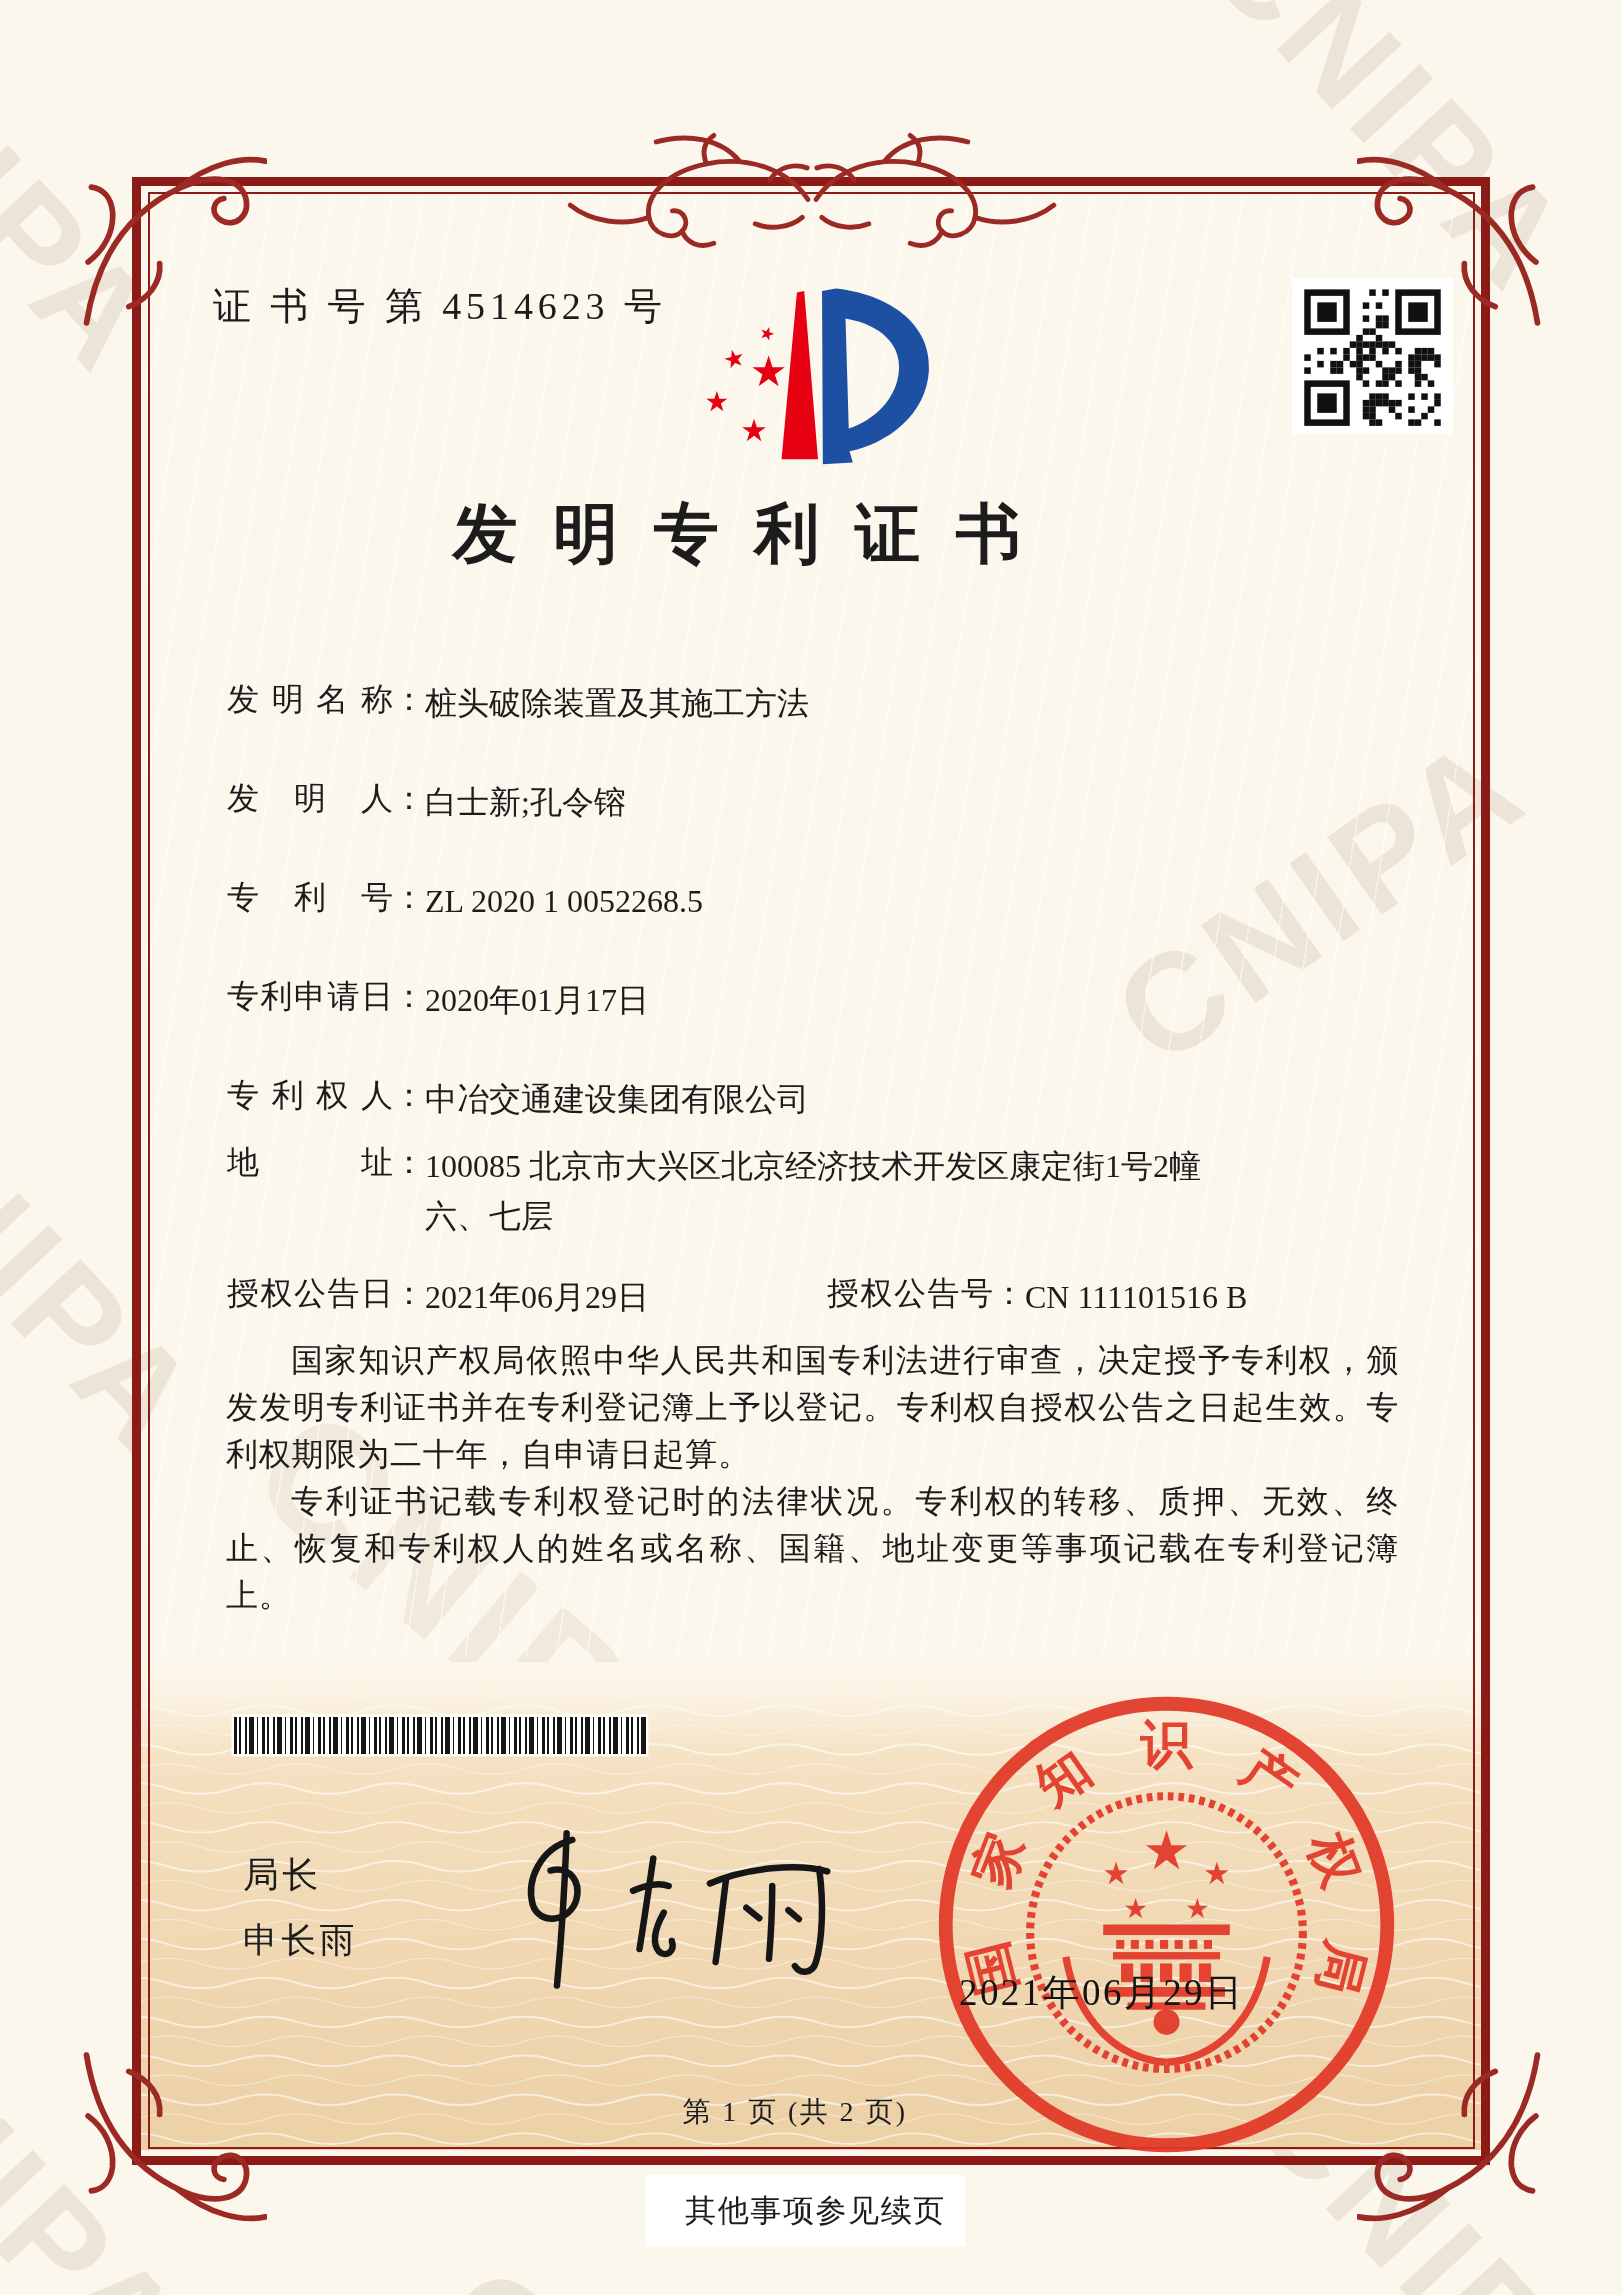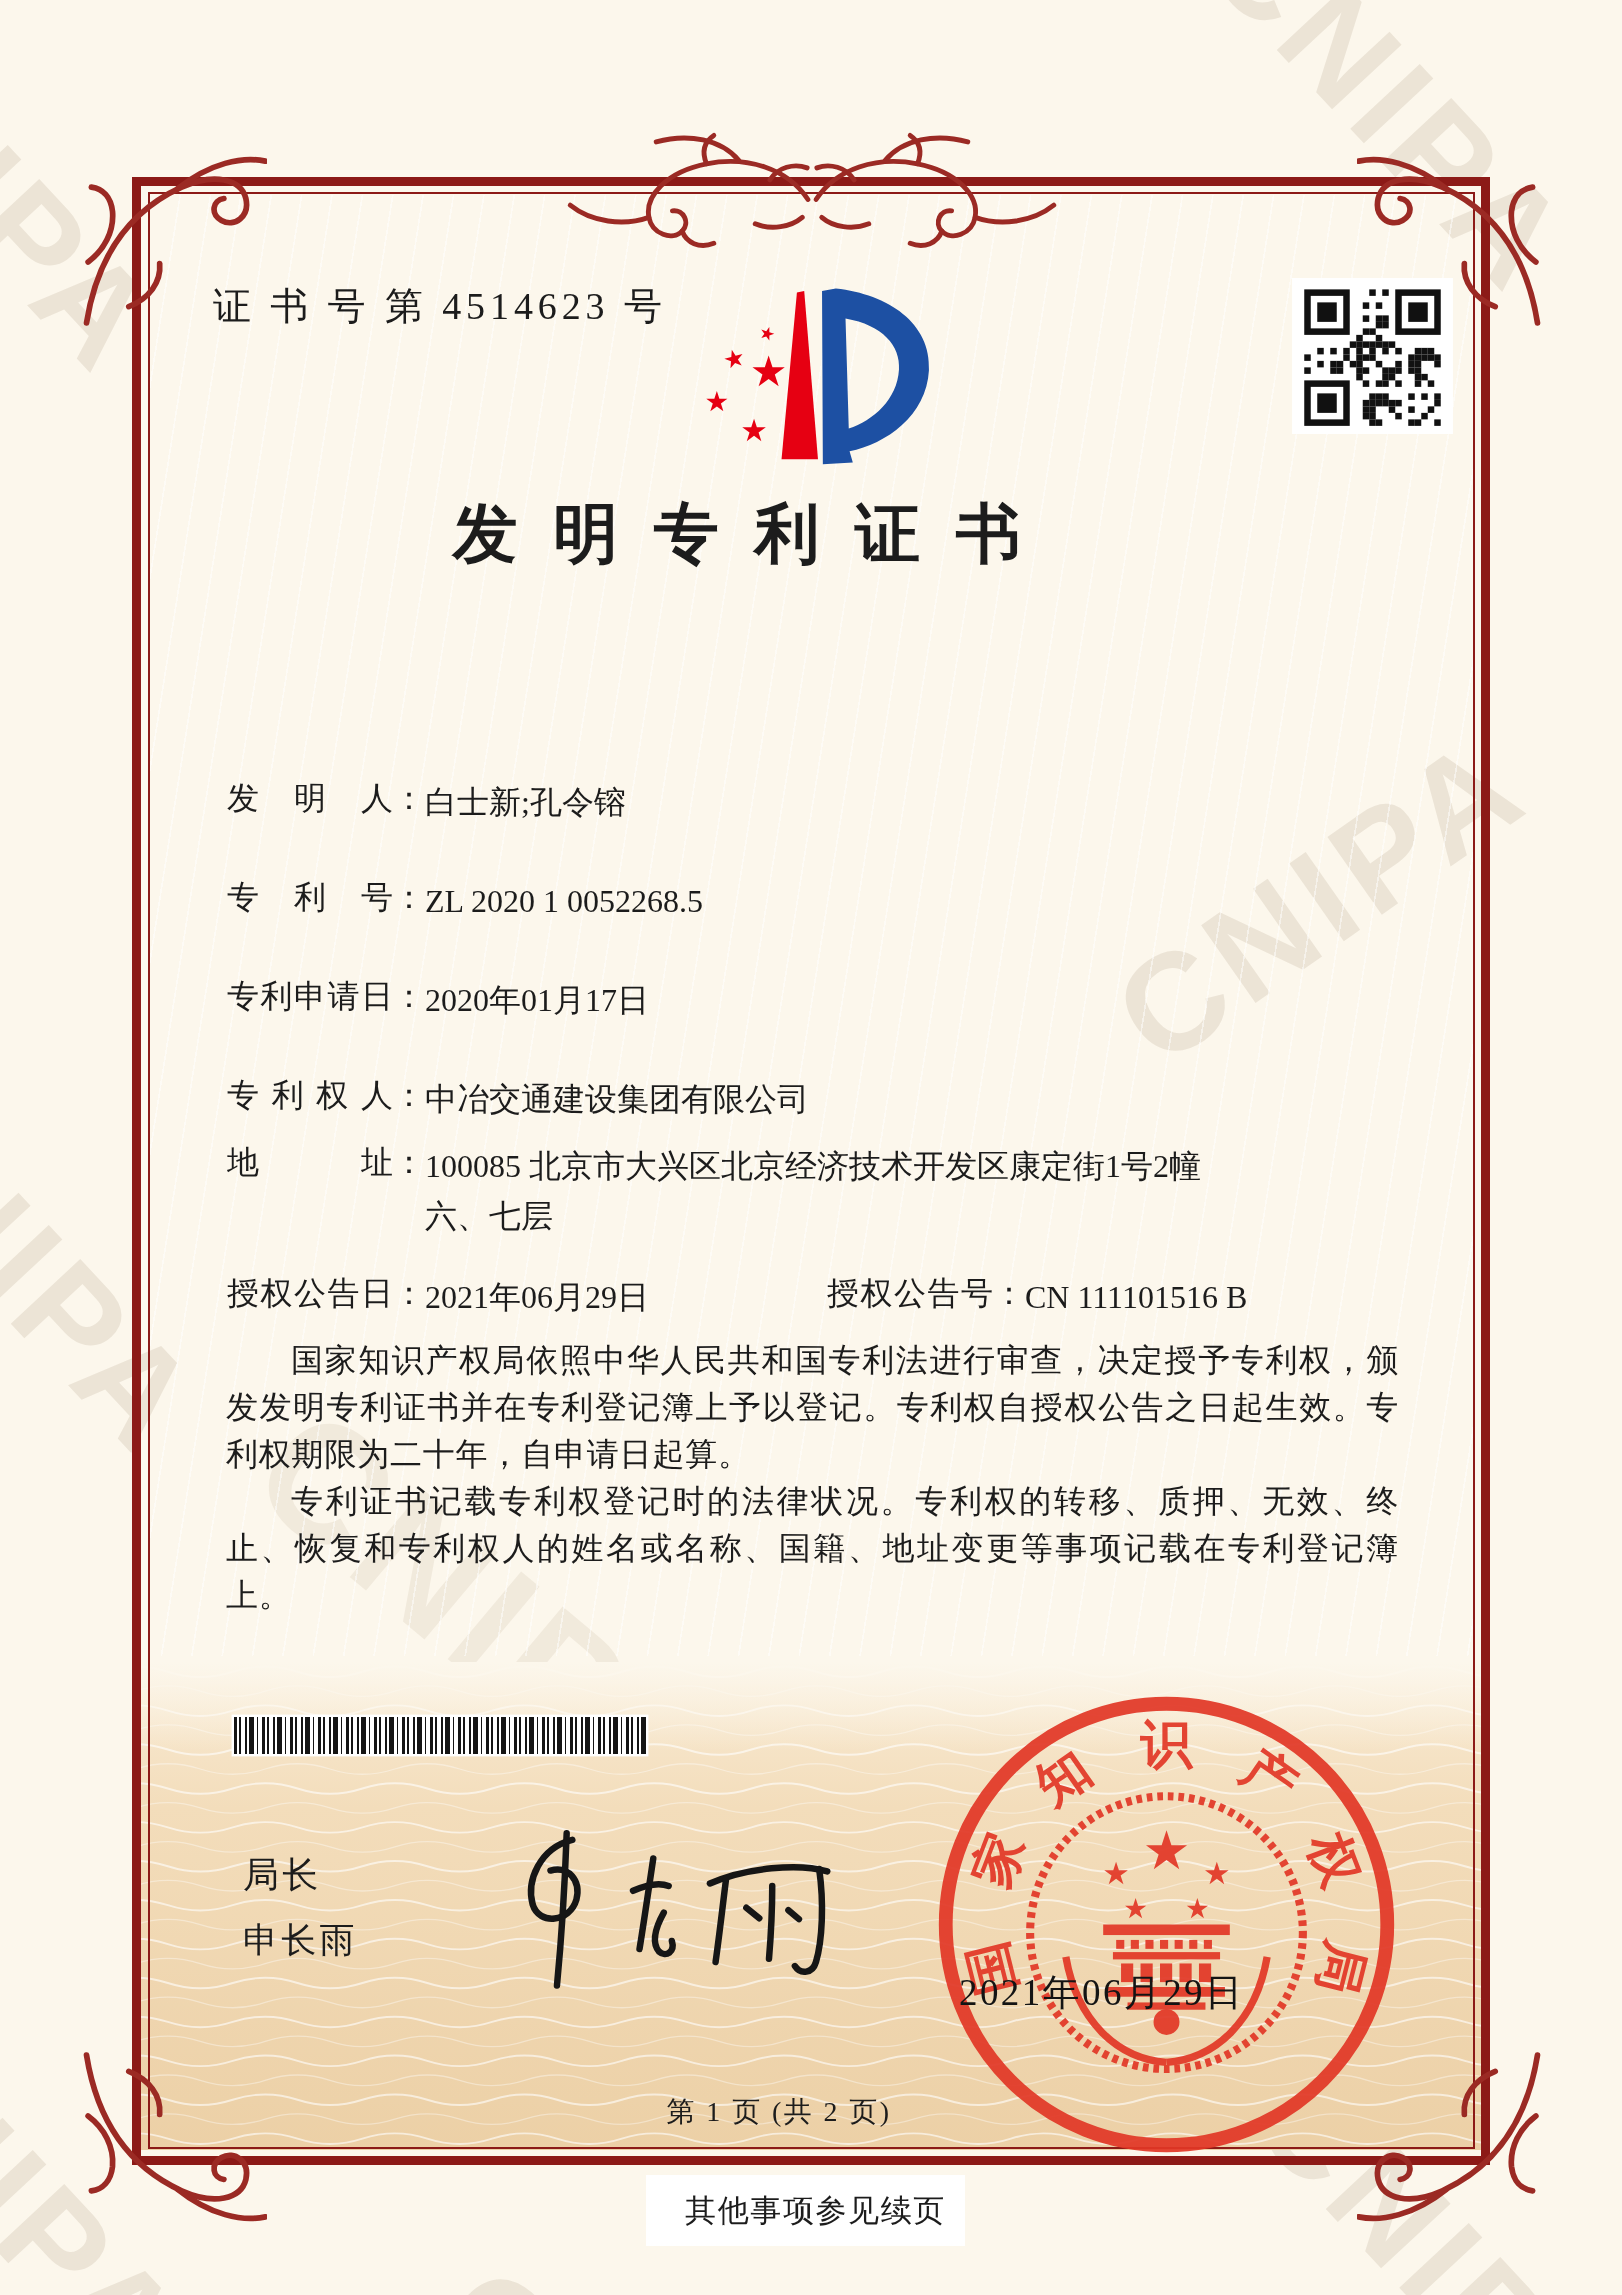--- a/index.html
+++ b/index.html
@@ -68,21 +68,21 @@
   #signer-title{left:243px; top:1851px; font-size:36px; letter-spacing:3.2px;}
   #signer-name{left:243px; top:1917px; font-size:35px; letter-spacing:3.2px;}
   #signature{position:absolute; z-index:6; left:479px; top:1822px;}
   
   #seal{position:absolute; z-index:7; left:923px; top:1681px; opacity:0.92;}
   #seal-date{
     position:absolute; z-index:8; left:959px; top:1968px; font-size:37px;
     letter-spacing:2.4px; color:#141414;
   }
   
-  #page-number{left:0; top:2093px; width:1558px; text-align:center; font-size:28px; letter-spacing:2.4px;}
+  #page-number{left:0; top:2093px; width:1558px; text-align:center; font-size:28px; letter-spacing:2.4px;padding-left:16px;}
   #note-box{
     position:absolute; z-index:6; left:646px; top:2175px; width:299px; height:71px;
     background:#ffffff; display:flex; align-items:center; justify-content:center;padding-left:20px;
   }
   #note-box span{font-size:31px; letter-spacing:1.6px;}
   
   #qr{position:absolute; z-index:6; left:1292px; top:278px;}
   
   #logo{position:absolute; z-index:6; left:690px; top:276px;}
 </style>
@@ -316,20 +316,23 @@
         <rect x="135" y="22" width="40" height="40" fill="#ffffff"></rect>
         <rect x="143" y="30" width="24" height="24"></rect>
       <rect x="15" y="126" width="56" height="56"></rect>
         <rect x="23" y="134" width="40" height="40" fill="#ffffff"></rect>
         <rect x="31" y="142" width="24" height="24"></rect>
     </g>
   </svg>
 
   <div class="txt" id="title">发 明 专 利 证 书</div>
 
+  <div class="row" style="top:678px;">
+    <span class="lbl">发明名称</span><span class="colon">：</span><span class="val">桩头破除装置及其施工方法</span>
+  </div>
   <div class="row" style="top:777px;">
     <span class="lbl">发明人</span><span class="colon">：</span><span class="val">白士新;孔令镕</span>
   </div>
   <div class="row" style="top:876px;">
     <span class="lbl">专利号</span><span class="colon">：</span><span class="val">ZL 2020 1 0052268.5</span>
   </div>
   <div class="row" style="top:975px;">
     <span class="lbl">专利申请日</span><span class="colon">：</span><span class="val">2020年01月17日</span>
   </div>
   <div class="row" style="top:1074px;">

